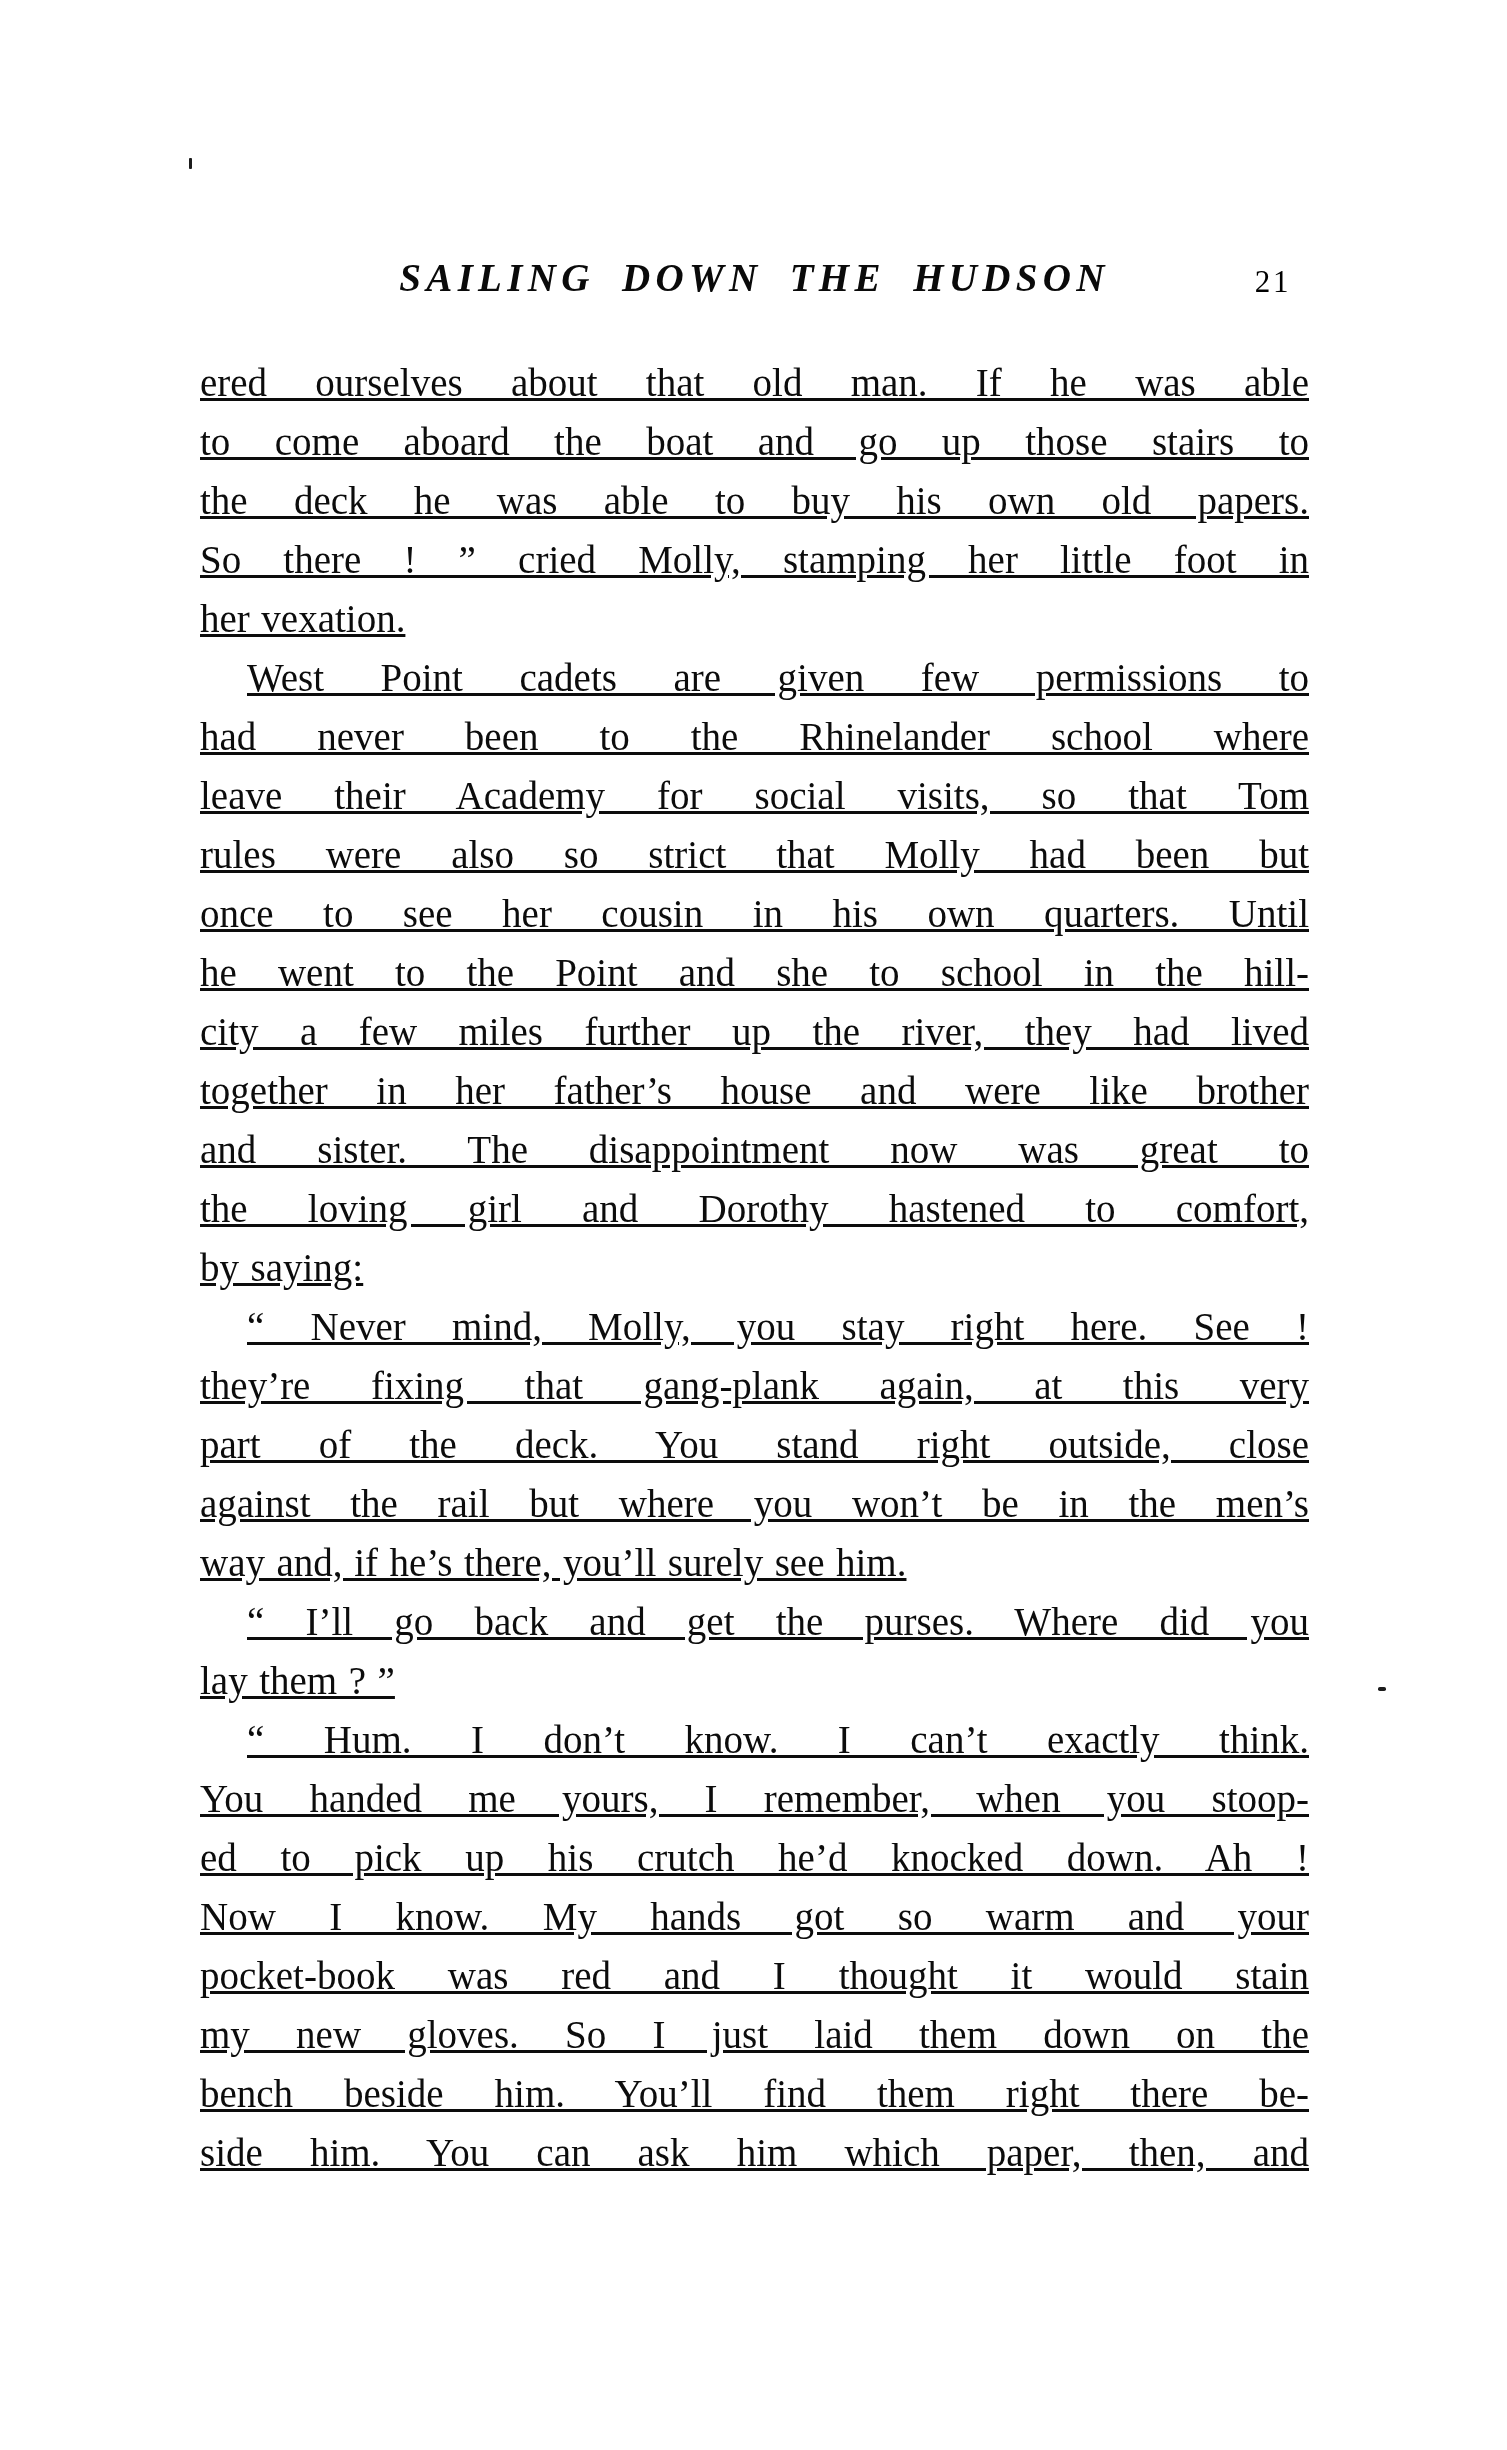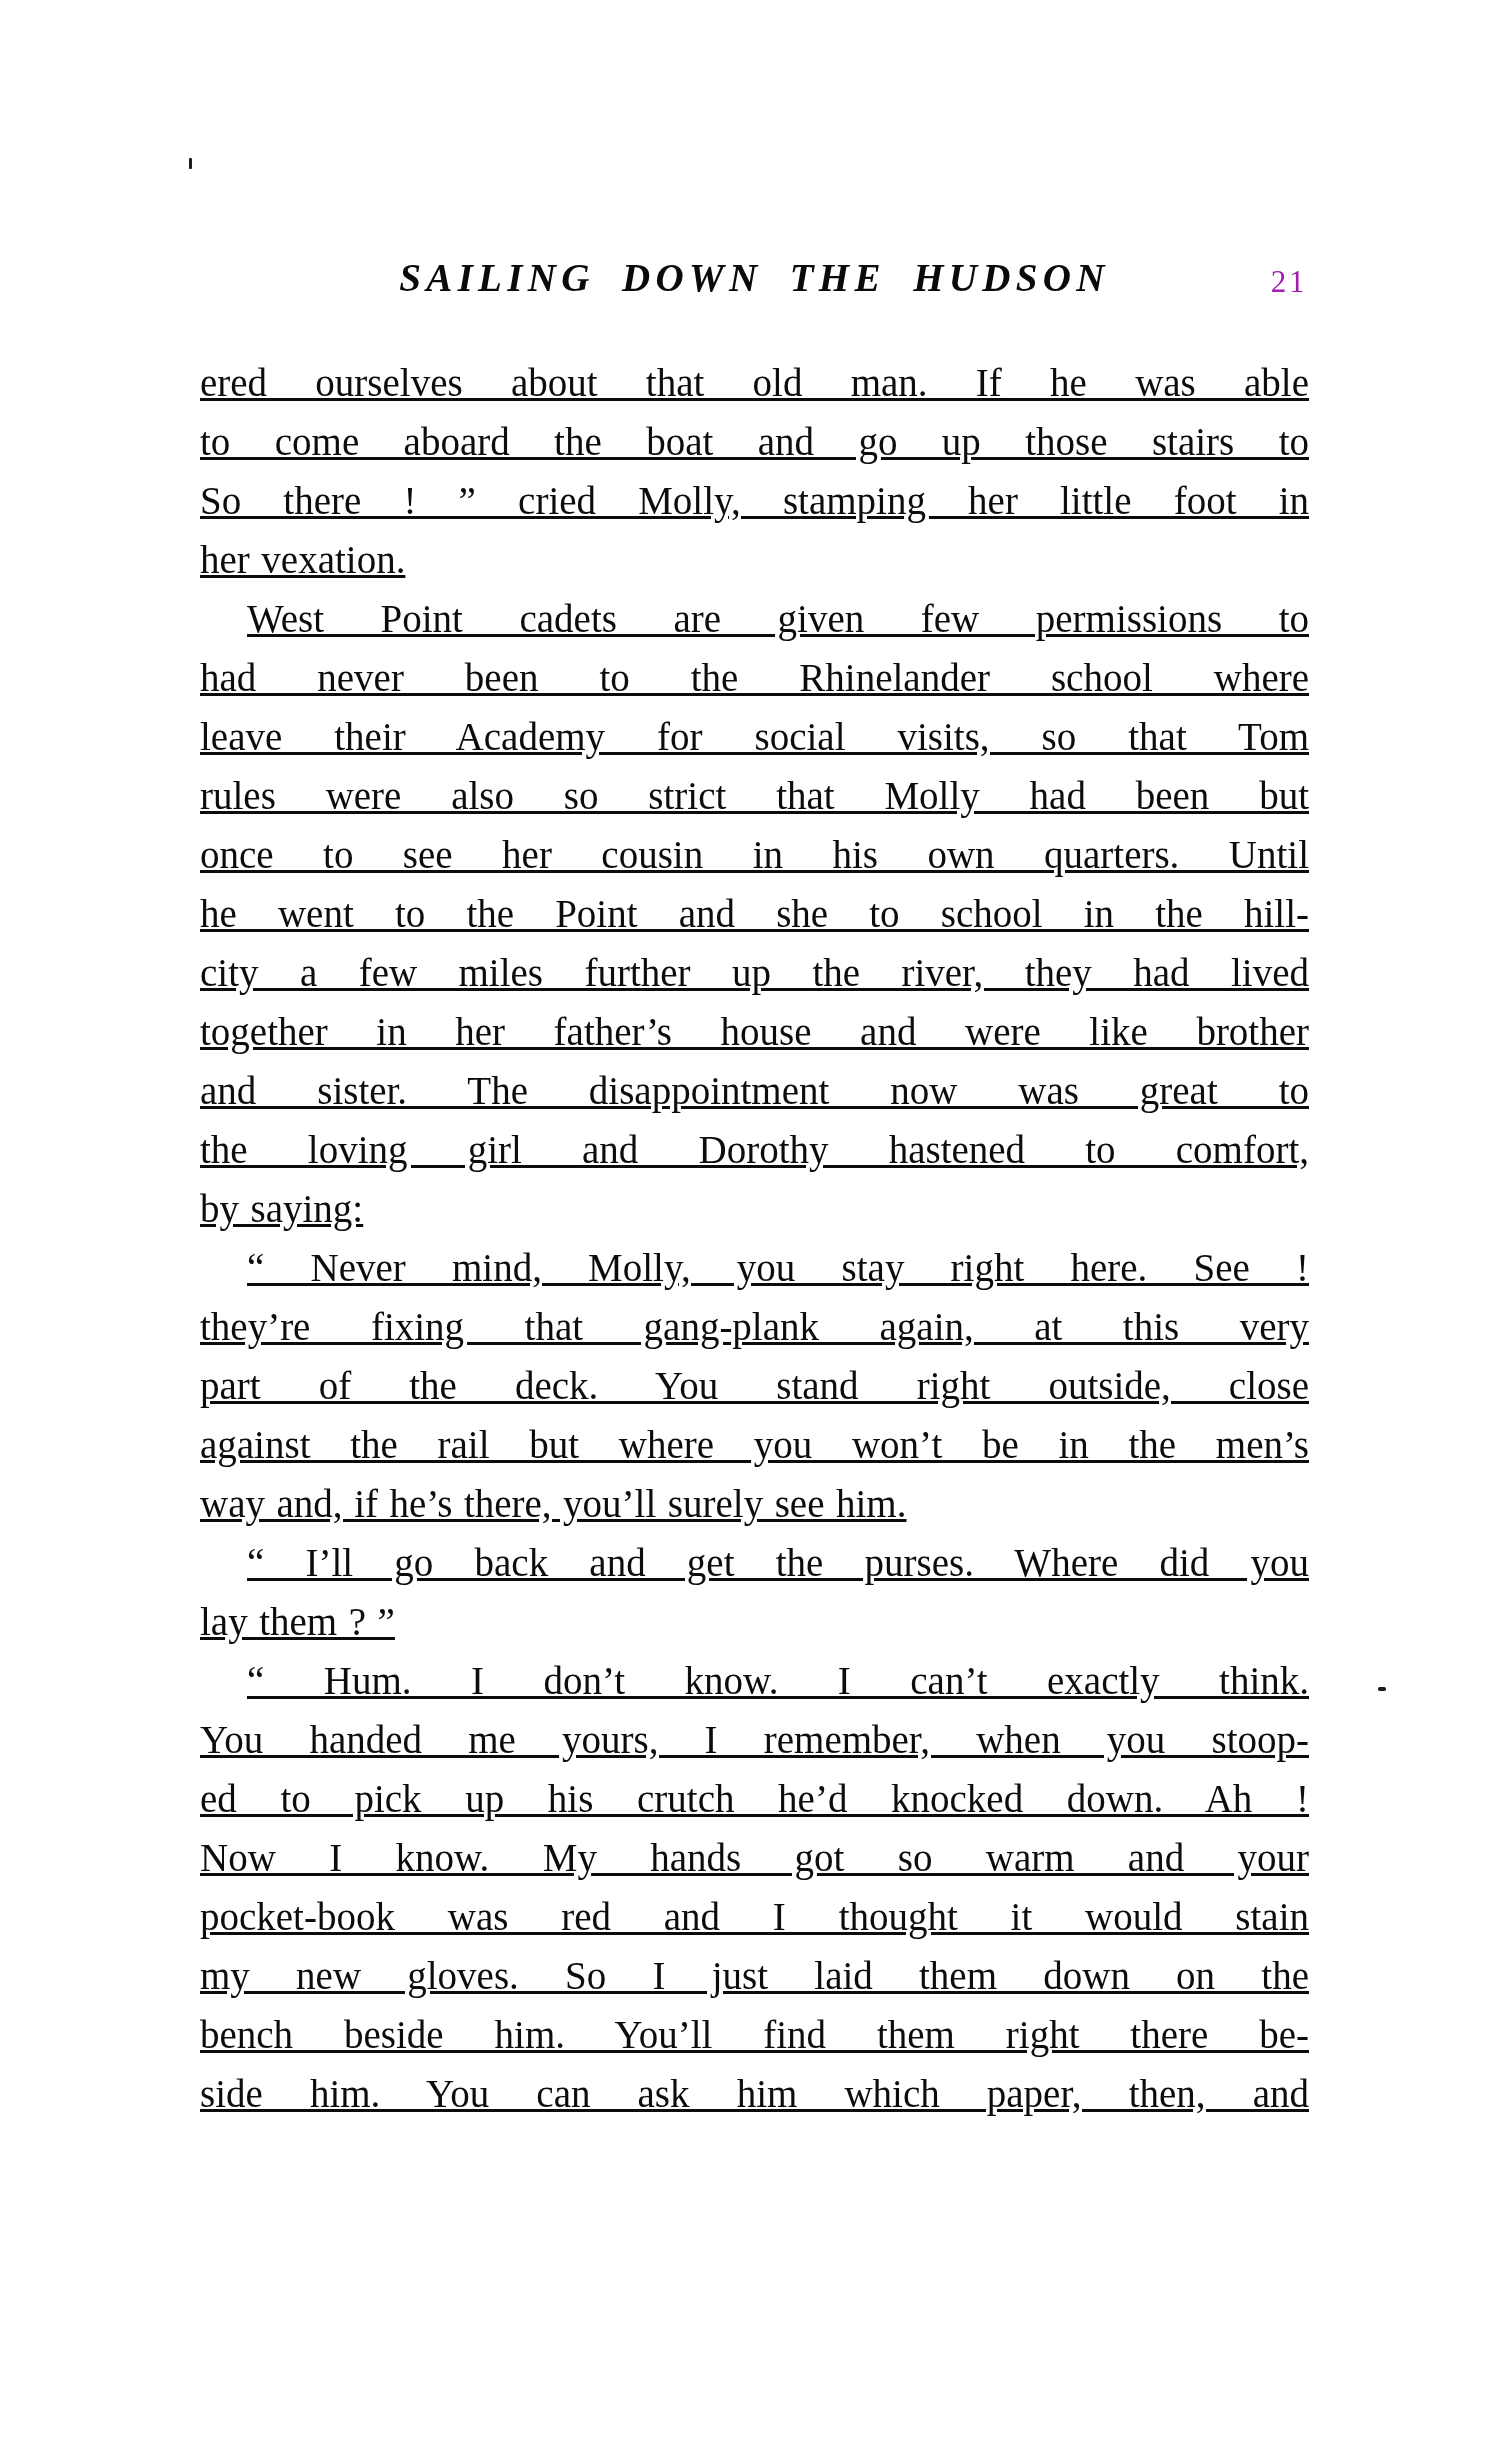--- a/index.html
+++ b/index.html
@@ -30,27 +30,27 @@
     font-weight: bold;
     font-size: 39px;
     letter-spacing: 5.3px;
     word-spacing: 12.3px;
     line-height: 40px;
     color: #0a0a0a;
     white-space: nowrap;
   }
   .page-number {
     position: absolute;
-    right: 2px;
+    right: 18px;
     top: 8px;
     font-family: "Liberation Serif", serif;
     font-size: 31px;
     letter-spacing: 2.6px;
     line-height: 31px;
-    color: #a21caf;
+    color: #000000;
   }
   .body-text {
     position: absolute;
     left: 200px;
     top: 353px;
     width: 1109px;
     font-family: "Liberation Serif", serif;
     font-size: 39px;
     color: #0c0c0c;
   }
@@ -93,20 +93,21 @@
 <div class="page">
 
   <header class="running-header">
     <span class="header-title">SAILING DOWN THE HUDSON</span>
     <span class="page-number">21</span>
   </header>
 
   <main class="body-text">
       <div class="line just">ered ourselves about that old man.  If he was able</div>
       <div class="line just">to come aboard the boat and go up those stairs to</div>
+      <div class="line just">the deck he was able to buy his own old papers.</div>
       <div class="line just">So there ! ” cried Molly, stamping her little foot in</div>
       <div class="line">her vexation.</div>
       <div class="line indent just">West Point cadets are given few permissions to</div>
       <div class="line just">had never been to the Rhinelander school where</div>
       <div class="line just">leave their Academy for social visits, so that Tom</div>
       <div class="line just">rules were also so strict that Molly had been but</div>
       <div class="line just">once to see her cousin in his own quarters.  Until</div>
       <div class="line just">he went to the Point and she to school in the hill-</div>
       <div class="line just">city a few miles further up the river, they had lived</div>
       <div class="line just">together in her father’s house and were like brother</div>

